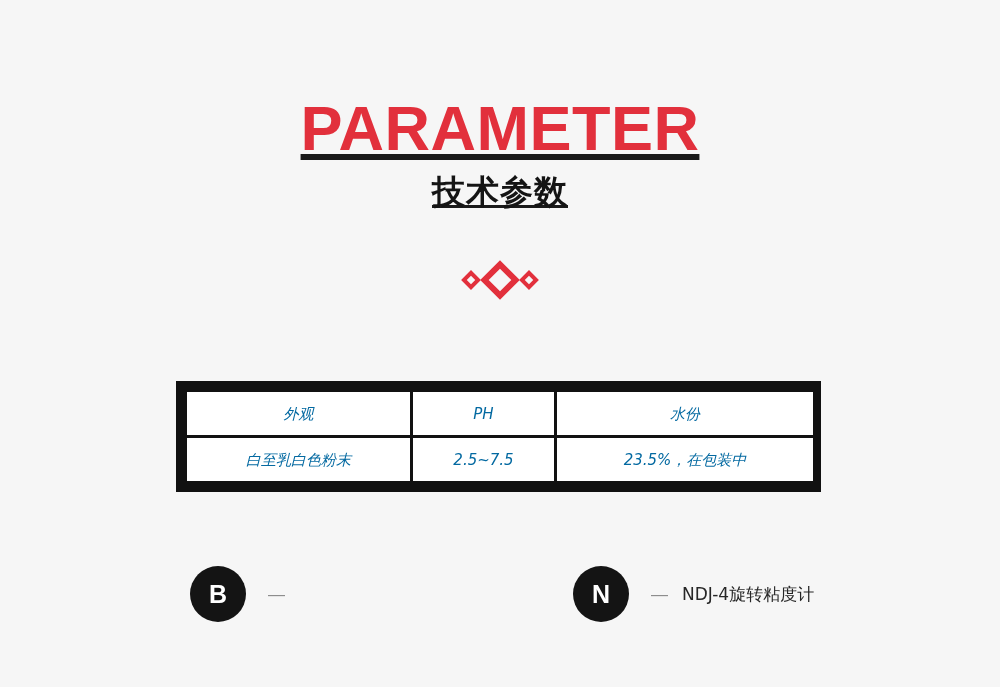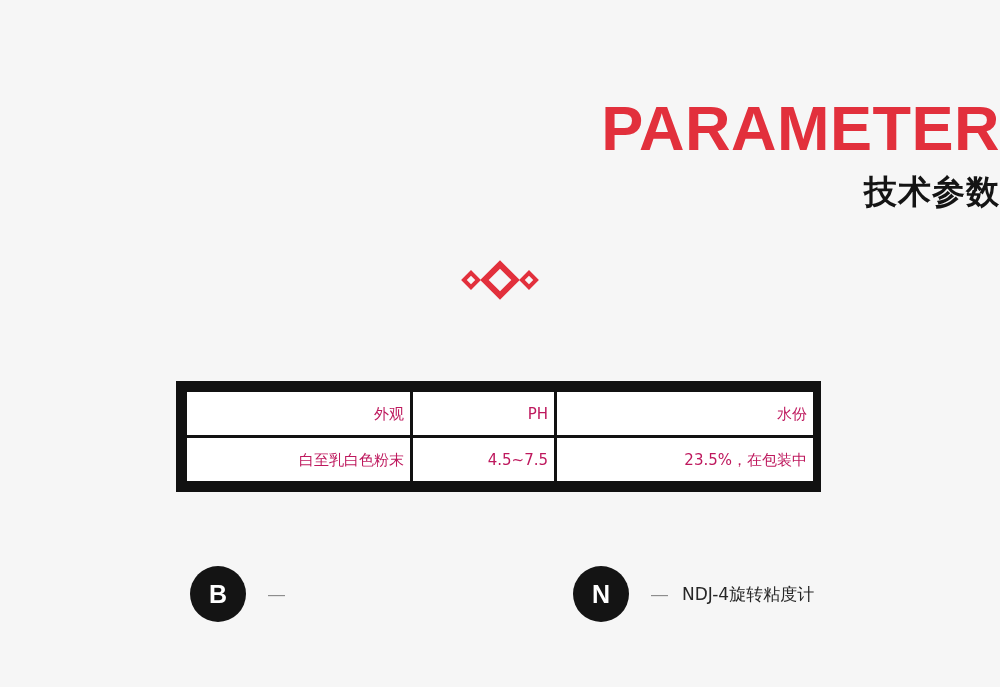--- a/index.html
+++ b/index.html
@@ -21,21 +21,22 @@
     height: 687px;
     background: #f6f6f6;
   }
 
   
   .heading {
     position: absolute;
     top: 96px;
     left: 0;
     width: 1000px;
-    text-align: right;
+    text-align: center;
+    text-decoration: underline;
   }
   .title-main {
     font-size: 63px;
     line-height: 64px;
     font-weight: bold;
     letter-spacing: 0.5px;
     color: #e2303c;
     margin: 0;
     font-family: "Liberation Sans", "DejaVu Sans", sans-serif;
   }
@@ -89,28 +90,29 @@
   }
   table.spec {
     width: 100%;
     border-collapse: collapse;
     table-layout: fixed;
     background: #111111;
   }
   table.spec td {
     background: #ffffff;
     border: 3px solid #111111;
-    text-align: right;
+    text-align: center;
     vertical-align: middle;
     height: 43px;
     font-size: 15px;
     line-height: 20px;
-    color: #be185d;
+    color: #0369a1;
     font-family: "DejaVu Sans", "Liberation Sans", sans-serif;
     padding: 0 6px;
+    font-style: italic;
   }
   table.spec tr.head td {
     font-size: 15px;
   }
   col.c1 { width: 226px; }
   col.c2 { width: 144px; }
   col.c3 { width: 259px; }
 
   
   .notes {
@@ -182,21 +184,21 @@
           <col class="c3">
       </colgroup>
       <tbody>
         <tr class="head">
           <td>外观</td>
           <td>PH</td>
           <td>水份</td>
         </tr>
         <tr>
           <td>白至乳白色粉末</td>
-          <td>4.5~7.5</td>
+          <td>2.5~7.5</td>
           <td>23.5%，在包装中</td>
         </tr>
       </tbody>
     </table>
   </div>
 
   <div class="notes">
     <div class="note note-b">
       <span class="badge">B</span>
       <span class="dash">—</span>

